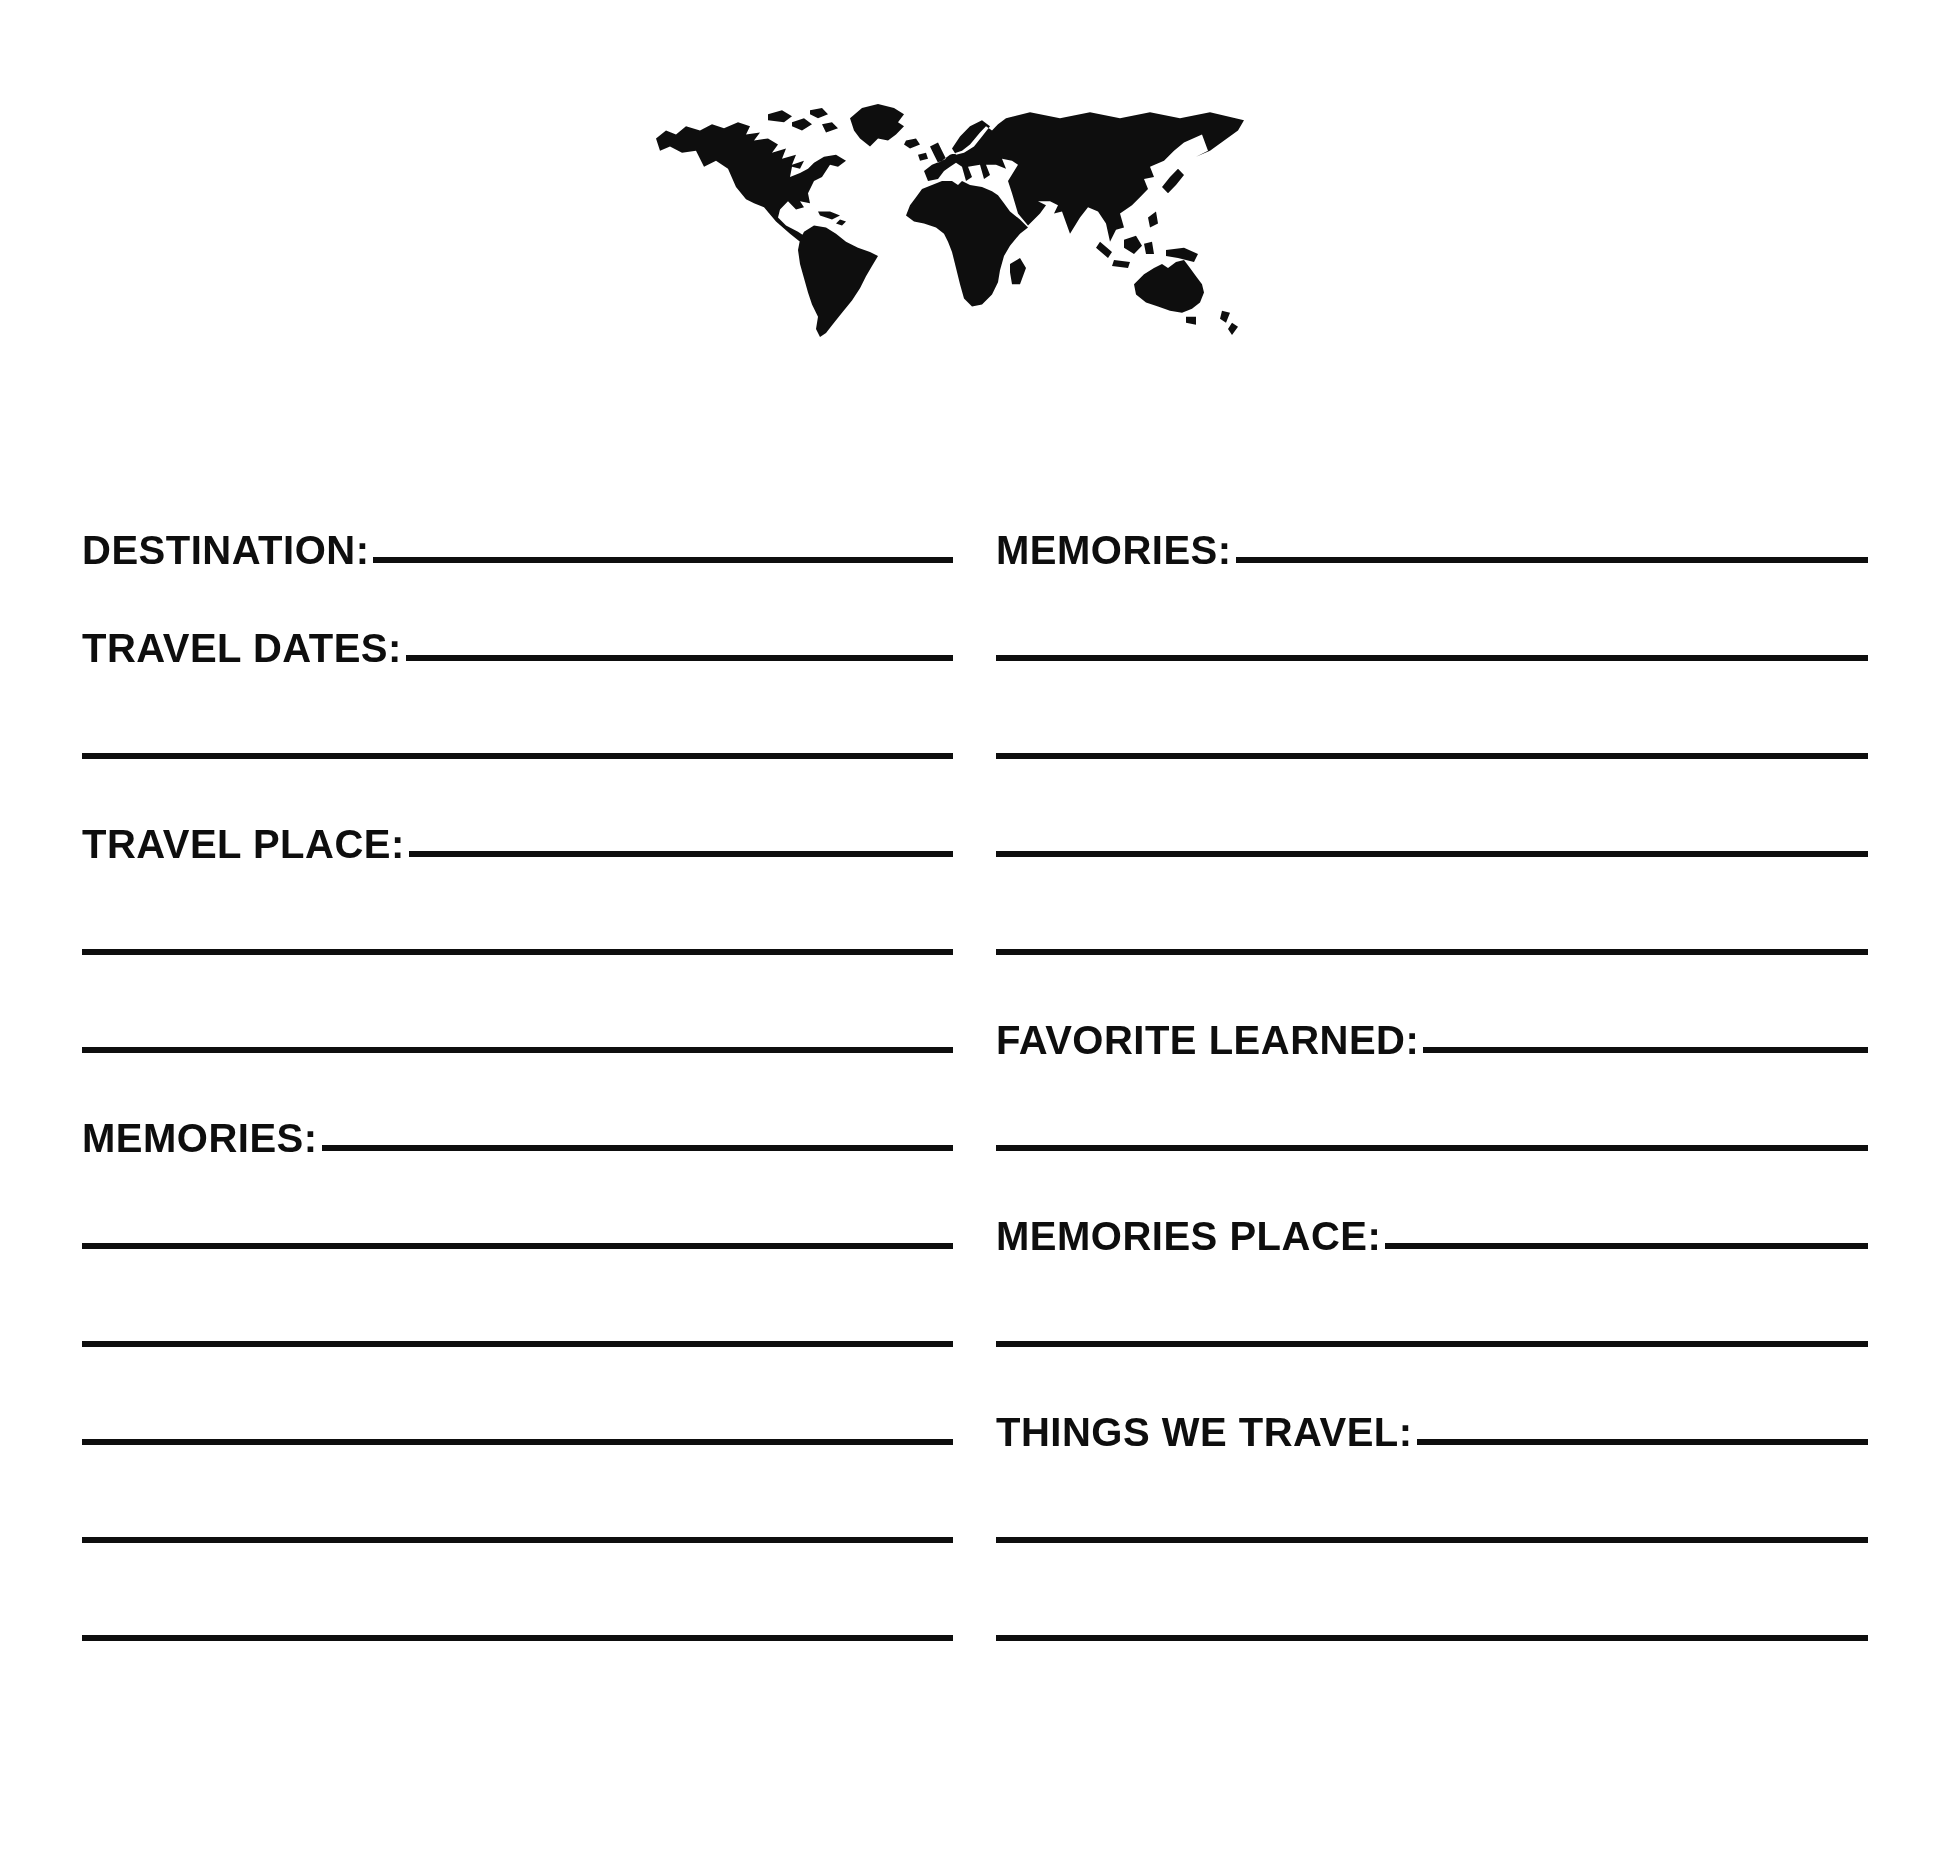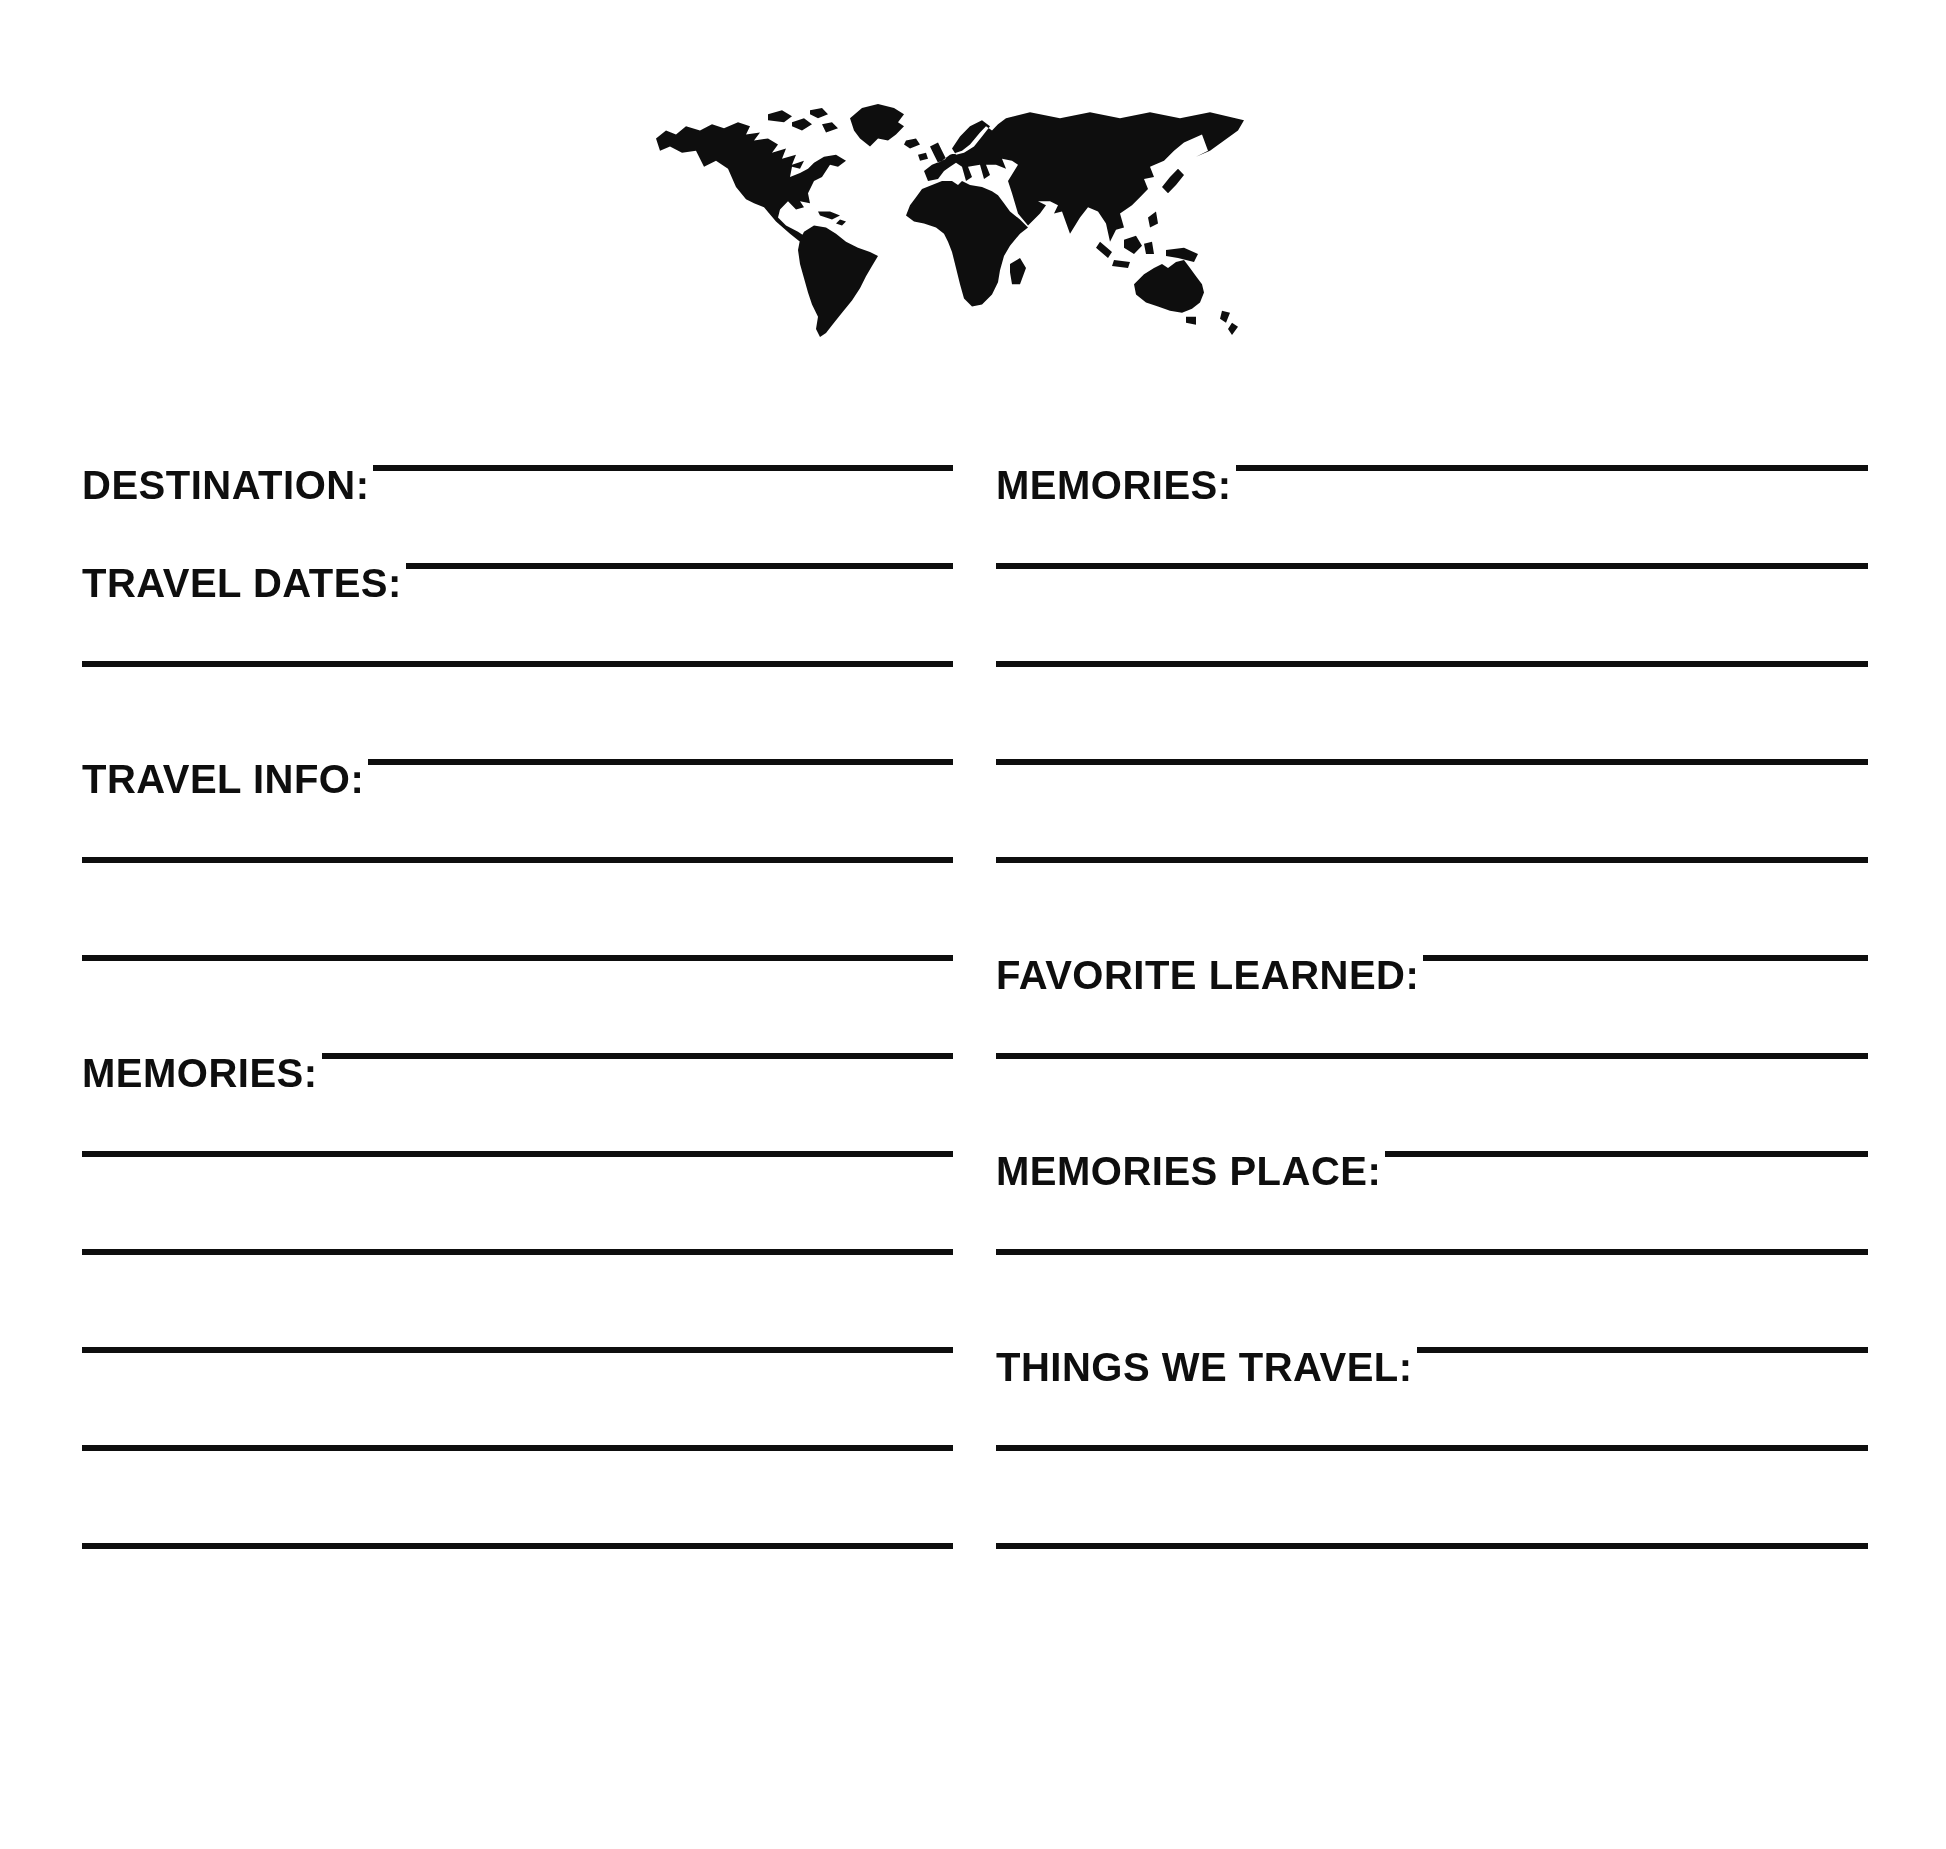--- a/index.html
+++ b/index.html
@@ -27,21 +27,21 @@
     position:absolute;
     top:465px;
     display:flex;
     flex-direction:column;
   }
   .column.left{ left:82px;  width:871px; }
   .column.right{ left:996px; width:872px; }
   .row{
     height:98px;
     display:flex;
-    align-items:flex-start;
+    align-items:flex-end;
     flex:0 0 auto;
   }
   .label{
     color:var(--ink);
     font-size:40px;
     font-weight:bold;
     letter-spacing:0.5px;
     line-height:1;
     white-space:nowrap;
     margin-bottom:-7px;
@@ -119,21 +119,21 @@
         <div class="fill"></div>
       </div>
       <div class="row">
         <span class="label">TRAVEL DATES:</span>
         <div class="fill"></div>
       </div>
       <div class="row">
         <div class="rule"></div>
       </div>
       <div class="row">
-        <span class="label">TRAVEL INFO:</span>
+        <span class="label">TRAVEL PLACE:</span>
         <div class="fill"></div>
       </div>
       <div class="row">
         <div class="rule"></div>
       </div>
       <div class="row">
         <div class="rule"></div>
       </div>
       <div class="row">
         <span class="label">MEMORIES:</span>

